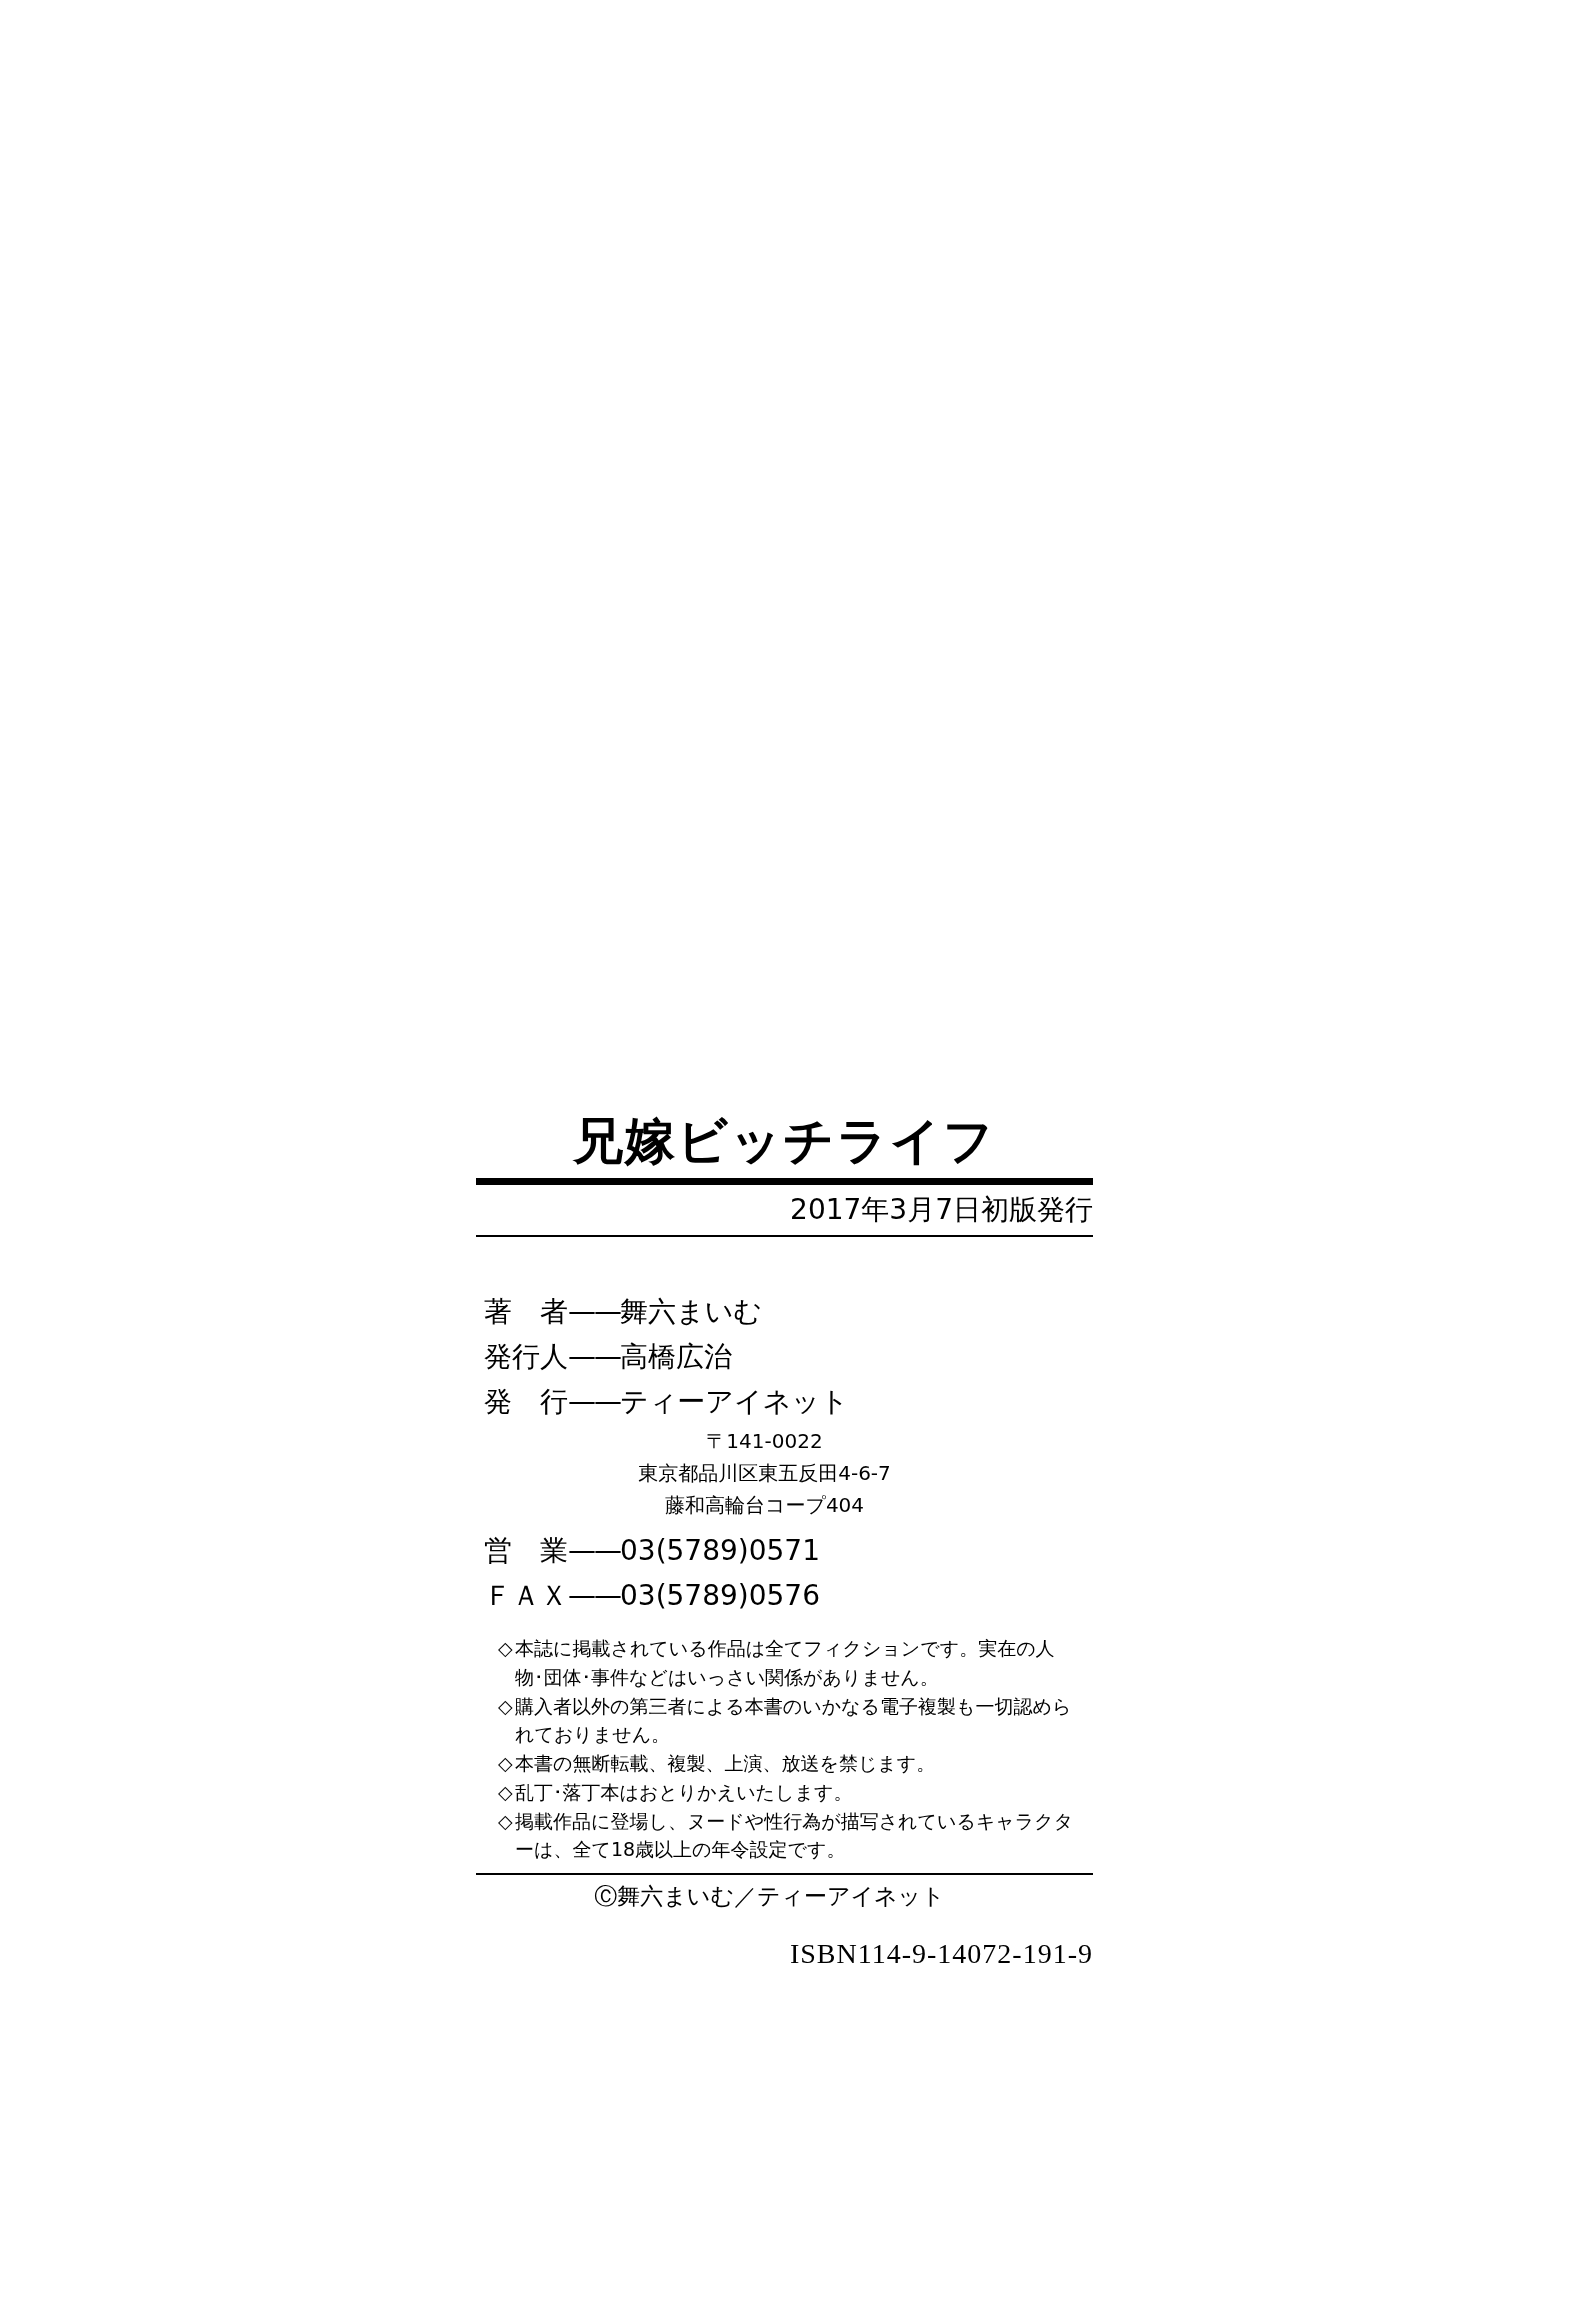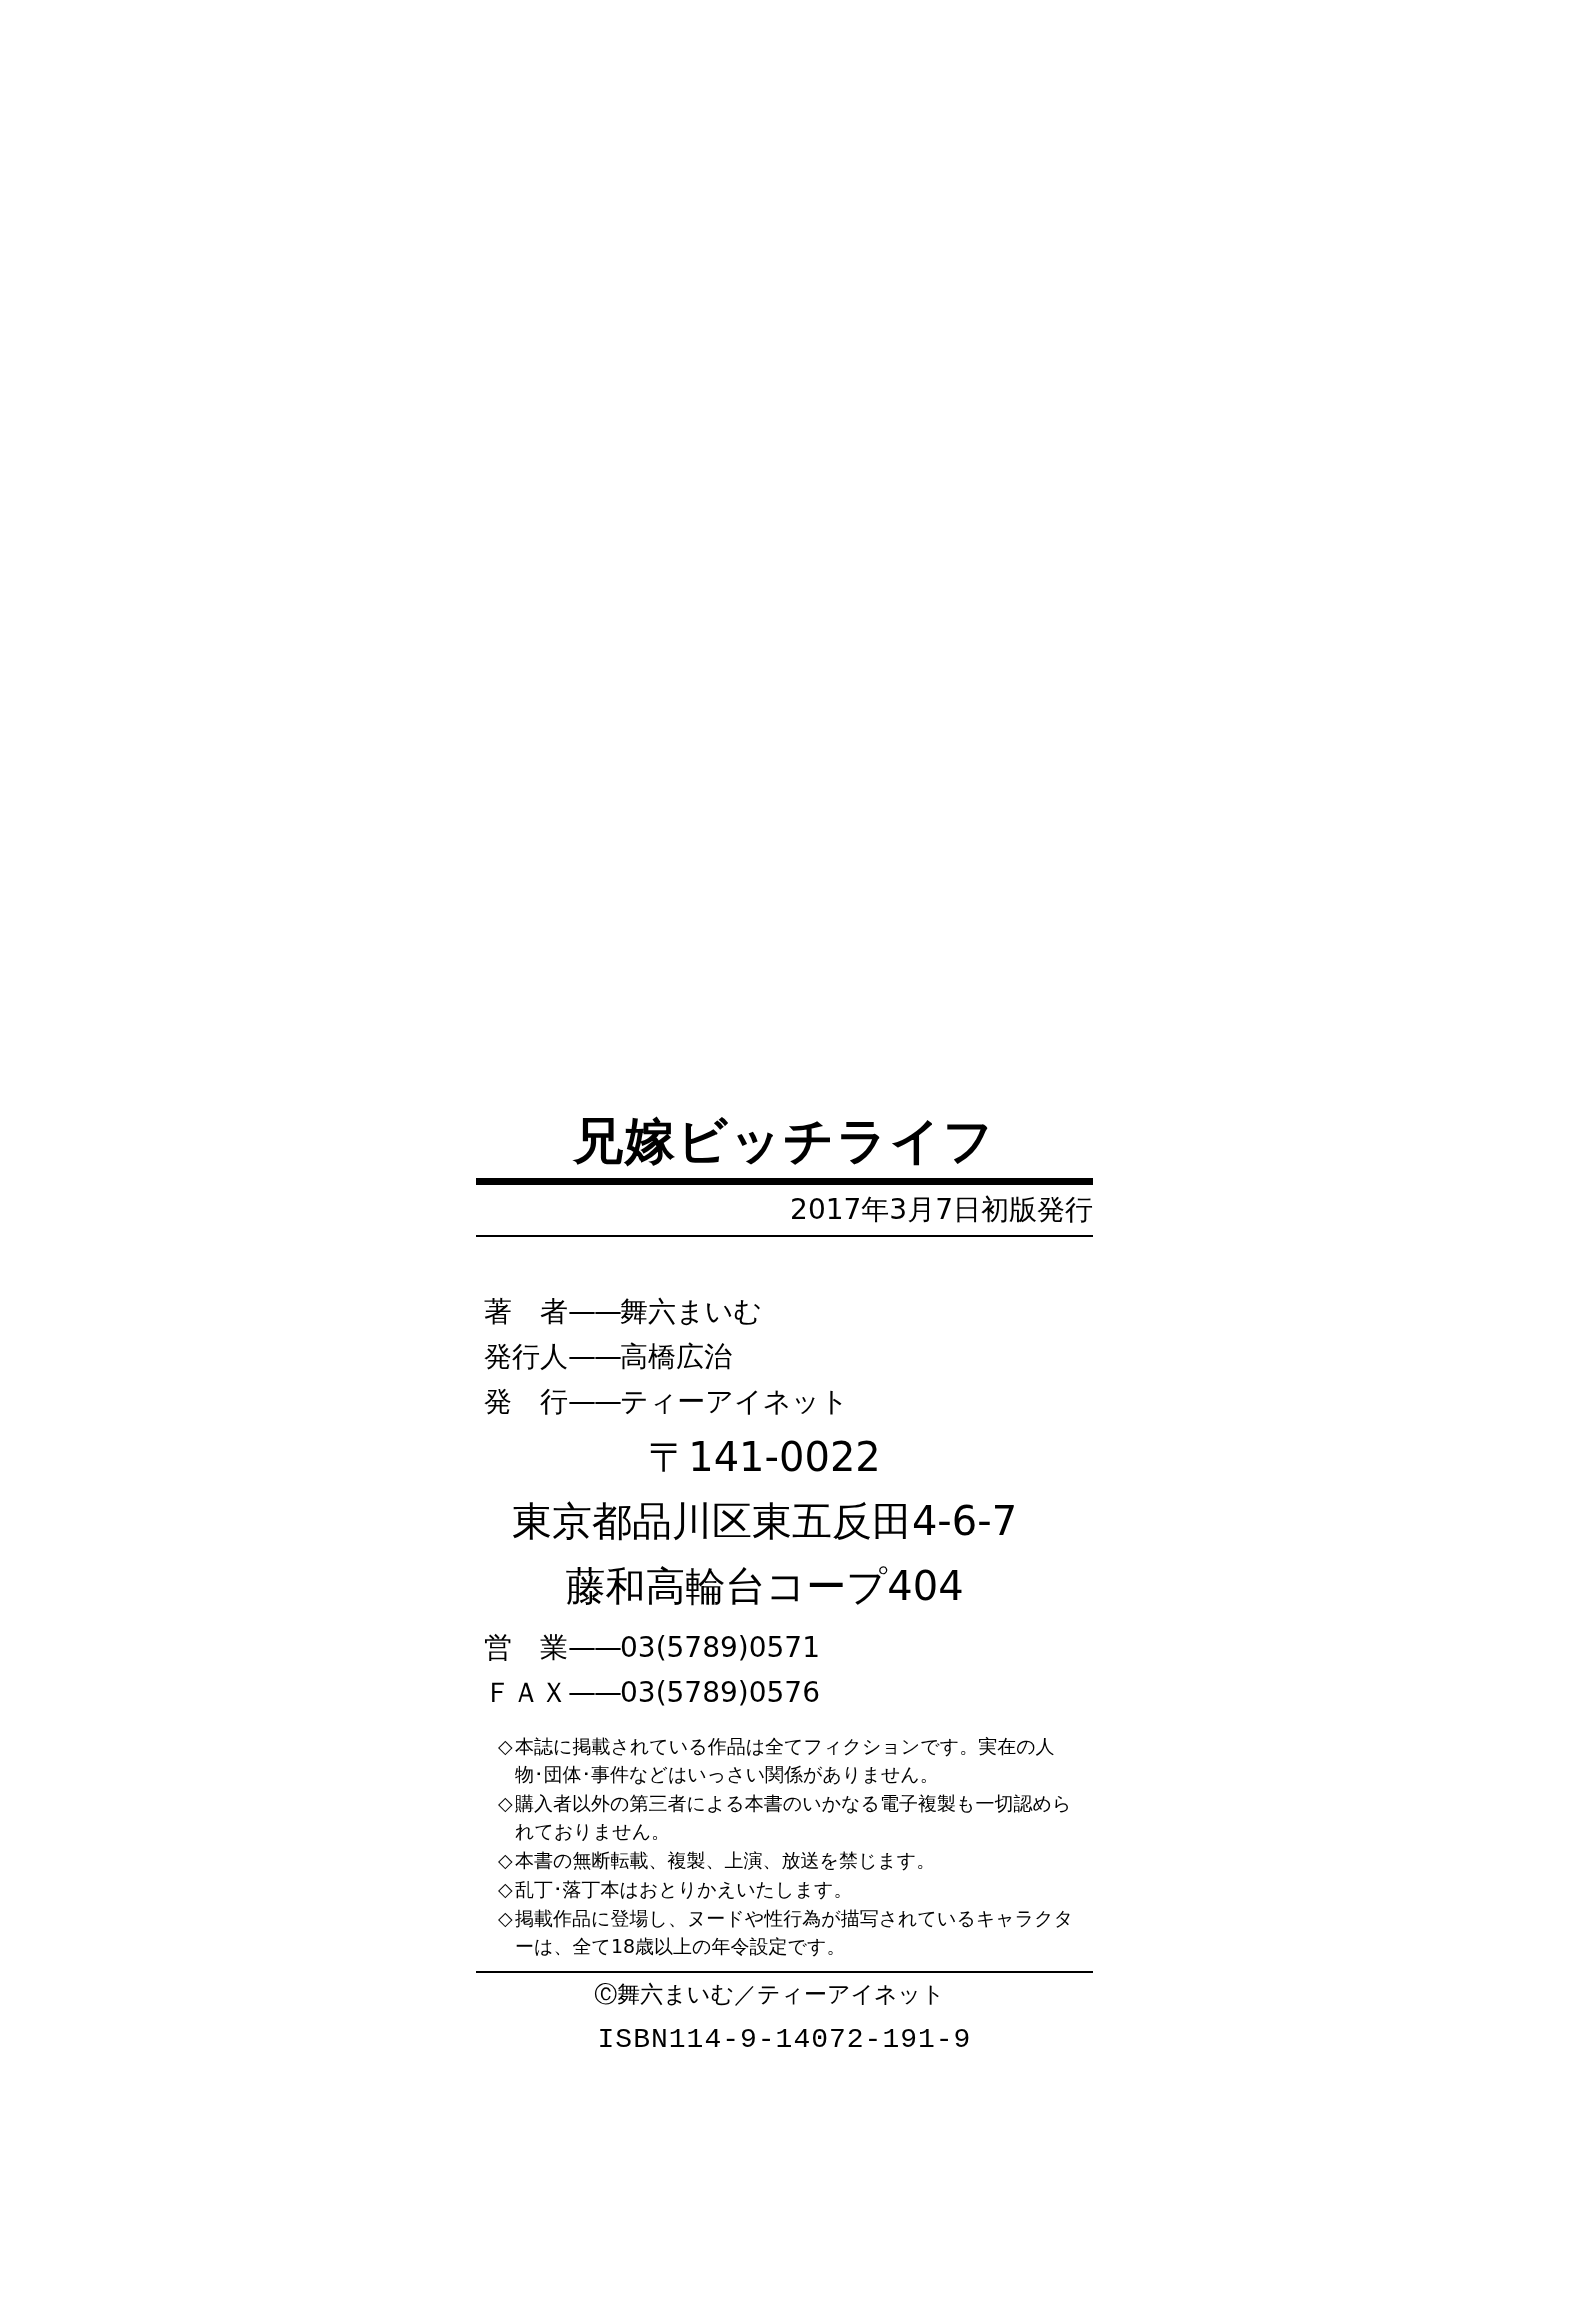--- a/index.html
+++ b/index.html
@@ -85,21 +85,21 @@
     display: inline-block;
   }
 
   .imprint .dash {
     display: inline-block;
     letter-spacing: -2px;
   }
 
   .addr {
     font-family: "DejaVu Sans", sans-serif;
-    font-size: 40px;
+    font-size: 20px;
     line-height: 1.62;
     text-align: center;
     padding-right: 40px;
   }
 
   .addr div { white-space: nowrap; }
 
   .notes {
     margin-top: 16px;
     font-family: "DejaVu Sans", sans-serif;
@@ -126,25 +126,25 @@
   .copyline {
     font-family: "DejaVu Sans", sans-serif;
     font-size: 23px;
     text-align: center;
     padding-right: 30px;
     margin-top: 2px;
     white-space: nowrap;
   }
 
   .isbn {
-    font-family: Liberation Mono, monospace;
+    font-family: Liberation Serif, serif;
     font-size: 28px;
-    text-align: center;
+    text-align: right;
     letter-spacing: 1px;
-    margin-top: 14px;
+    margin-top: 26px;
     white-space: nowrap;
   }
 </style>
 </head>
 <body>
 
 <div class="page">
 
   <div class="colophon">
 

